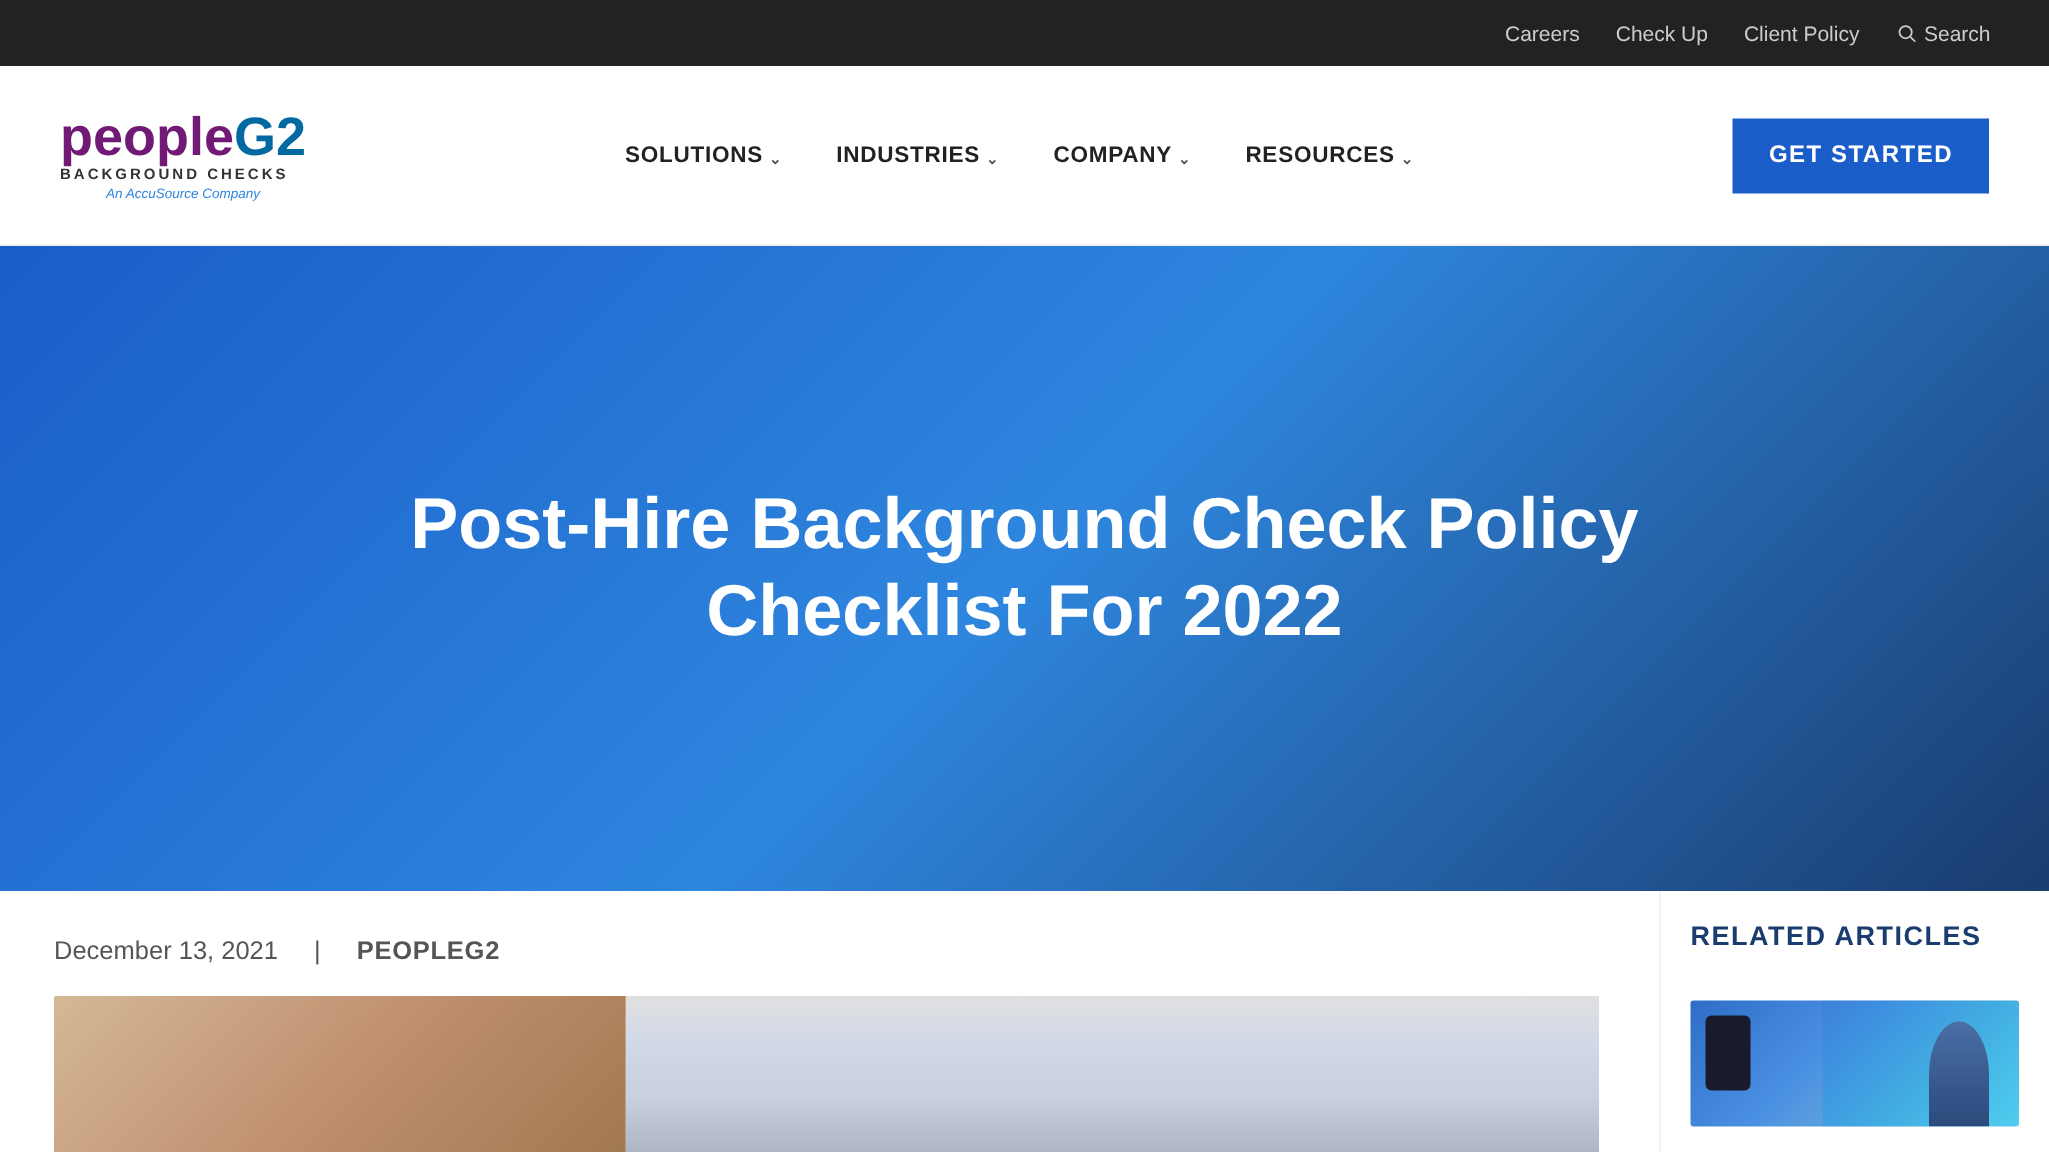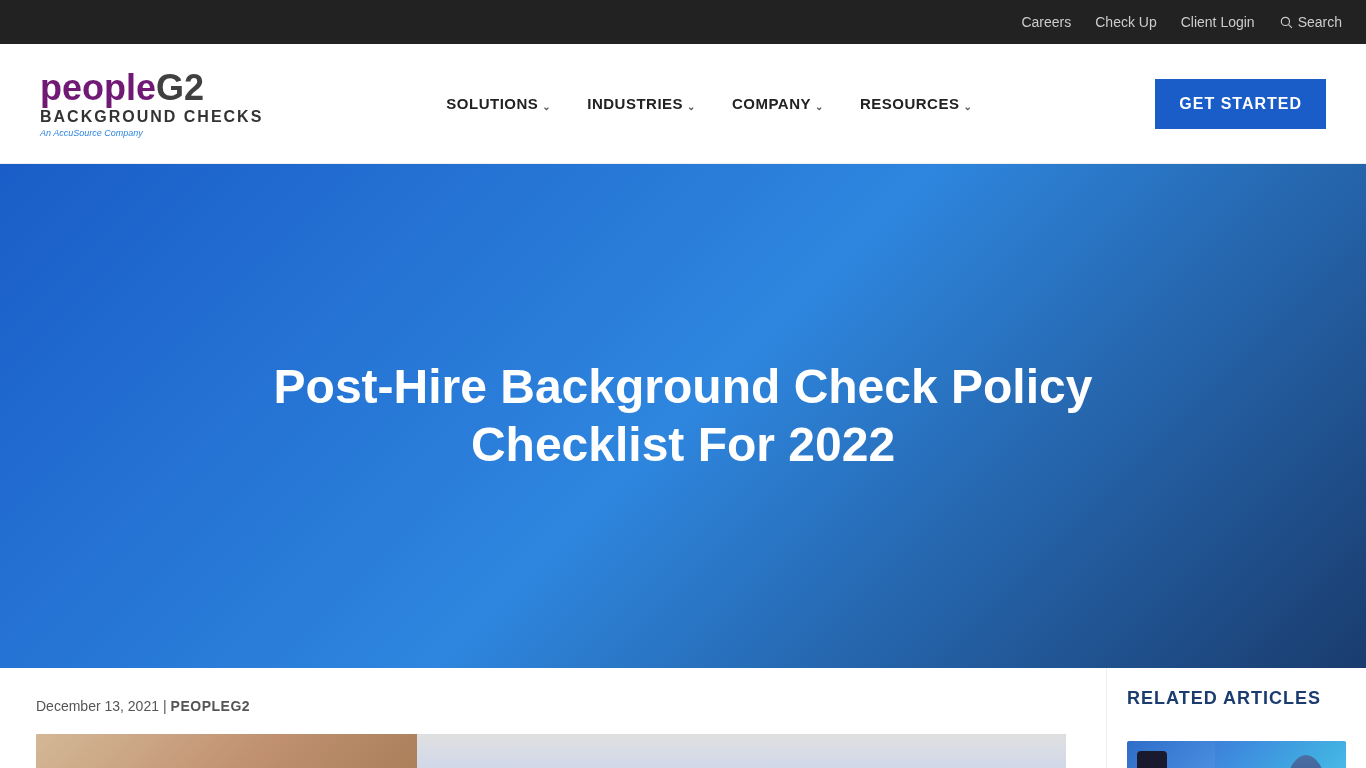--- a/index.html
+++ b/index.html
@@ -5,21 +5,21 @@
     * { margin: 0; padding: 0; box-sizing: border-box; }
     body { font-family: Arial, sans-serif; width: 1366px; overflow-x: hidden; }
 
     
     .top-bar {
       background: #222;
       color: #ccc;
       display: flex;
       justify-content: flex-end;
       align-items: center;
-      padding: 0 24px;
+      padding: 0 39px;
       height: 44px;
       gap: 24px;
     }
     .top-bar a {
       color: #ccc;
       text-decoration: none;
       font-size: 14px;
     }
     .search-btn {
       display: flex;
@@ -57,32 +57,33 @@
     .logo-text {
       font-size: 36px;
       font-weight: bold;
       color: #1a3c6e;
       line-height: 1;
     }
     .logo-text span {
       color: #701a75;
     }
     .logo-sub {
-      font-size: 16px;
+      font-size: 10px;
       letter-spacing: 2px;
       color: #333;
       font-weight: bold;
       text-transform: uppercase;
       margin-top: 2px;
     }
     .logo-acc {
       font-size: 9px;
       color: #2e86de;
       font-style: italic;
       margin-top: 2px;
+      text-align: center;
     }
 
     .nav-links {
       display: flex;
       align-items: center;
       gap: 8px;
     }
     .nav-item {
       display: flex;
       align-items: flex-end;
@@ -110,21 +111,21 @@
       font-weight: bold;
       cursor: pointer;
       text-transform: uppercase;
       letter-spacing: 1px;
     }
 
     
     .hero {
       background: linear-gradient(135deg, #1a5dc8 0%, #2e86de 50%, #1a3c6e 100%);
       width: 100%;
-      height: 504px;
+      height: 430px;
       display: flex;
       align-items: center;
       justify-content: center;
     }
     .hero-title {
       color: #fff;
       font-size: 48px;
       font-weight: bold;
       text-align: center;
       max-width: 900px;
@@ -139,22 +140,22 @@
       padding: 0;
     }
 
     .main-content {
       flex: 1;
       padding: 20px 40px 20px 36px;
     }
     .post-meta {
       display: flex;
       align-items: center;
-      gap: 4px;
-      font-size: 14px;
+      gap: 24px;
+      font-size: 17px;
       color: #555;
       margin-bottom: 20px;
       padding-top: 10px;
     }
     .post-meta-date { color: #555; }
     .post-meta-sep { color: #555; }
     .post-meta-author { color: #555; font-weight: 600; letter-spacing: 0.5px; }
 
     .post-image {
       width: 100%;
@@ -237,34 +238,34 @@
       border-radius: 4px;
       z-index: 2;
     }
   </style>
 </head>
 <body>
 
 <div class="top-bar">
   <a href="#">Careers</a>
   <a href="#">Check Up</a>
-  <a href="#">Client Login</a>
+  <a href="#">Client Policy</a>
   <button class="search-btn">
     <svg class="search-icon-svg" viewBox="0 0 24 24">
       <circle cx="11" cy="11" r="7"></circle>
       <line x1="16.5" y1="16.5" x2="22" y2="22"></line>
     </svg>
     <span>Search</span>
   </button>
 </div>
 
 <nav class="main-nav">
   <div class="logo-area">
     <div class="logo-text">
-      <span>people</span><span style="color:#404040;">G2</span>
+      <span>people</span><span style="color:#0369a1;">G2</span>
     </div>
     <div class="logo-sub">BACKGROUND CHECKS</div>
     <div class="logo-acc">An AccuSource Company</div>
   </div>
 
   <div class="nav-links">
     <a class="nav-item" href="#">
       <span>SOLUTIONS</span>
       <span class="chevron">⌄</span>
     </a>

